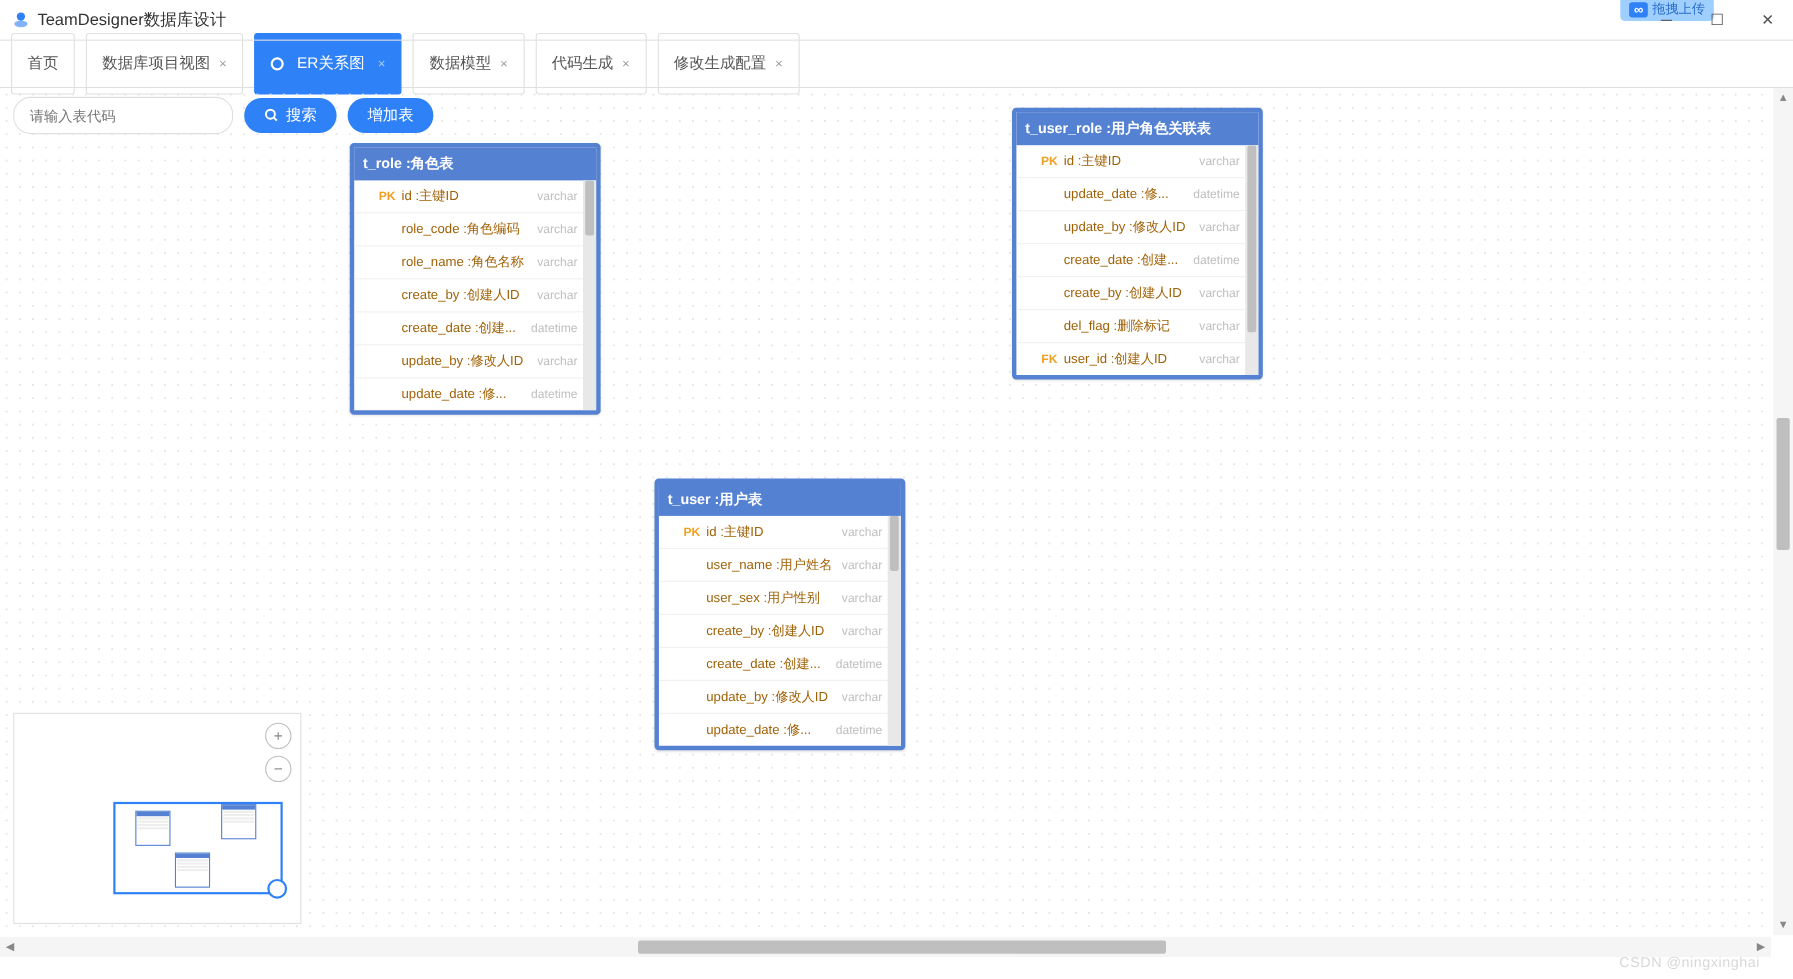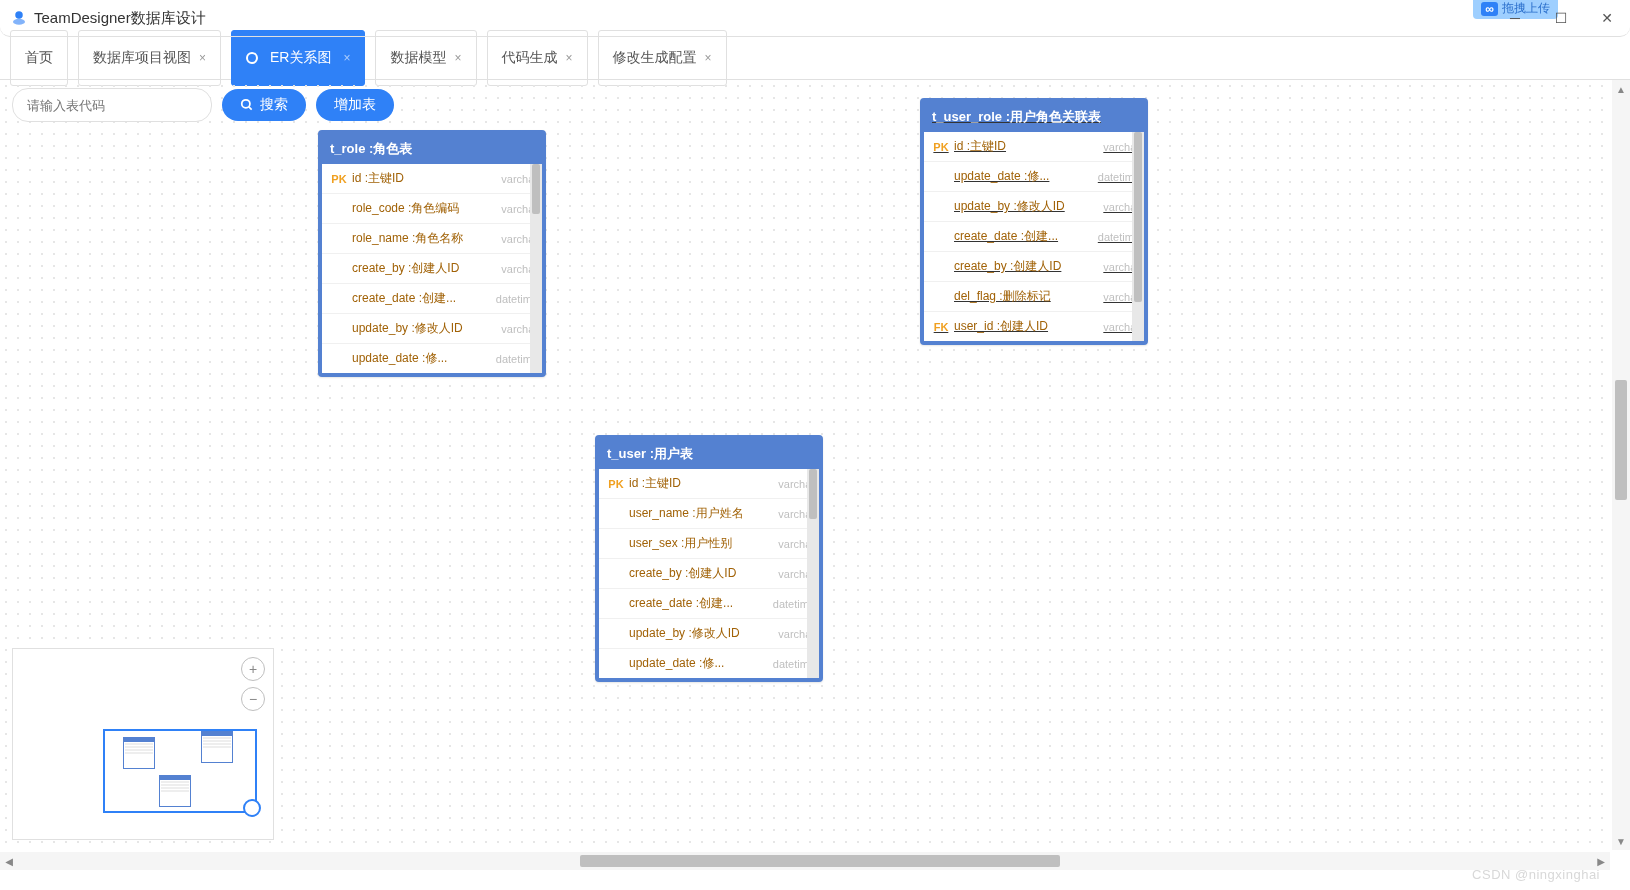--- a/index.html
+++ b/index.html
@@ -9,21 +9,21 @@
     --grey-border: #e0e0e0;
     --grey-text: #8a8a8a;
     --grey-light: #bfbfbf;
     --bg: #ffffff;
     --canvas-dot: #e6e6e6;
     --watermark: #d8d8d8;
   }
   html,body { margin:0; padding:0; font-family: Arial,"Microsoft YaHei",sans-serif; font-size:13px; background:#fff; color:#333; overflow:hidden;}
   .window { width:1630px; height:890px; position:relative; background:#fff;}
   
-  .titlebar { height:36px; display:flex; align-items:center; padding:0 10px; border-bottom:1px solid var(--grey-border); position:relative;border-radius:10px;}
+  .titlebar { height:36px; display:flex; align-items:center; padding:0 10px; border-bottom:1px solid var(--grey-border); position:relative;}
   .titlebar .logo { width:18px; height:18px; margin-right:6px;}
   .titlebar .title { font-size:15px; color:#333;}
   .win-controls { position:absolute; right:0; top:0; height:36px; display:flex; align-items:center;}
   .win-btn { width:46px; height:36px; display:flex; align-items:center; justify-content:center; color:#555; font-size:14px;}
   .overlay-badge { position:absolute; right:72px; top:-2px; background:#9ecfff; color:#2b6fcc; font-size:12px; padding:2px 8px; border-radius:0 0 4px 4px; display:flex; align-items:center; gap:4px;}
   
   .tabbar { height:42px; display:flex; align-items:center; padding:0 10px; gap:10px; border-bottom:1px solid var(--grey-border);}
   .tab { padding:18px 14px; border:1px solid var(--grey-border); border-radius:3px; color:#555; display:flex; align-items:center; gap:8px; font-size:14px;}
   .tab.active { background:var(--blue); border-color:var(--blue); color:#fff;gap:12px;}
   .tab .close { font-size:12px; opacity:.6;}
@@ -37,21 +37,21 @@
   .canvas { position:absolute; inset:0; background-image: radial-gradient(var(--canvas-dot) 1px, transparent 1px); background-size:12px 12px;}
   .scrollbar-v { position:absolute; right:0; top:80px; bottom:40px; width:18px; background:#f5f5f5;}
   .scrollbar-v .thumb { position:absolute; right:3px; width:12px; background:#bfbfbf; border-radius:2px;}
   .scrollbar-h { position:absolute; left:0; right:20px; bottom:20px; height:18px; background:#f5f5f5;}
   .scrollbar-h .thumb { position:absolute; top:3px; height:12px; background:#bfbfbf; border-radius:2px;}
   .scrollbar-v .arrow, .scrollbar-h .arrow { position:absolute; font-size:10px; color:#888; width:18px; height:18px; display:flex;align-items:center;justify-content:center;}
   
   .entity { position:absolute; width:220px; border:4px solid var(--blue-hdr); border-radius:4px; background:#fff; box-shadow:0 1px 2px rgba(0,0,0,.1);}
   .entity .hdr { background:var(--blue-hdr); color:#fff; font-size:13px; font-weight:bold; padding:6px 8px;}
   .entity .body { max-height:230px; overflow:hidden; position:relative;}
-  .entity .row { display:flex; align-items:center; padding:6px 4px; border-bottom:1px solid #f0f0f0; font-size:12px;}
+  .entity .row { display:flex; align-items:center; padding:6px 17px; border-bottom:1px solid #f0f0f0; font-size:12px;}
   .entity .row:last-child { border-bottom:none;}
   .entity .key { width:26px; color:#f0a020; font-weight:bold; font-size:11px; text-align:center;}
   .entity .col { flex:1; color:#a16207; white-space:nowrap; overflow:hidden; text-overflow:ellipsis;}
   .entity .typ { color:var(--grey-light); font-size:11px; padding-left:4px;}
   .entity .inner-scroll { position:absolute; right:0; top:0; bottom:0; width:12px; background:#e8e8e8;}
   .entity .inner-scroll .ithumb { position:absolute; left:2px; right:2px; background:#bfbfbf; border-radius:2px;}
   
   svg.connectors { position:absolute; inset:0; pointer-events:none;}
   
   .minimap { position:absolute; left:12px; bottom:50px; width:260px; height:190px; border:1px solid var(--grey-border); background:#fff;}
@@ -180,21 +180,21 @@
               <span class="typ">varchar</span>
             </div>
           <div class="row">
               <span class="key"></span>
               <span class="col">update_date :修...</span>
               <span class="typ">datetime</span>
             </div>
         </div>
       </div>
 
-      <div class="entity" style="left:920px; top:18px;text-decoration:underline;">
+      <div class="entity" style="left:920px; top:18px;">
         <div class="hdr">t_user_role :用户角色关联表</div>
         <div class="body">
           <div class="inner-scroll">
               <div class="ithumb" style="top:0;height:170px;"></div>
             </div>
           <div class="row">
               <span class="key">PK</span>
               <span class="col">id :主键ID</span>
               <span class="typ">varchar</span>
             </div>

